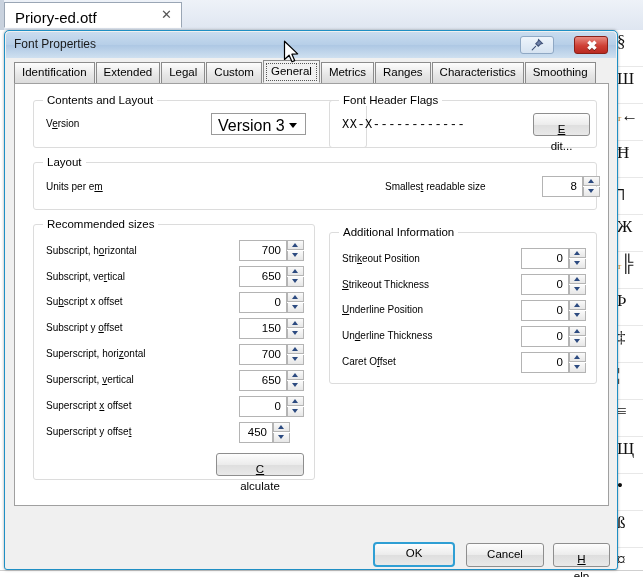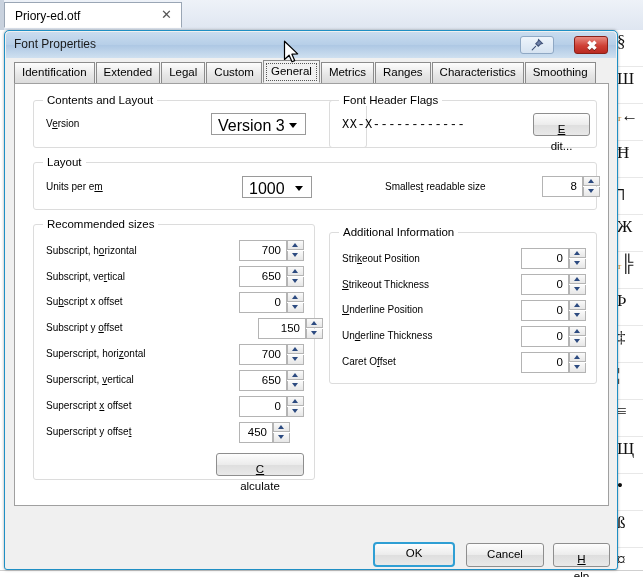--- a/index.html
+++ b/index.html
@@ -24,21 +24,21 @@
   }
   .doc-tab {
     position: absolute; left: 4px; top: 2px; width: 178px; height: 26px;
     background: #ffffff;
     border: 1px solid #9aa6b5;
     border-bottom: 1px solid #ffffff;
     box-sizing: border-box;
   }
   .doc-tab-label {
     position: absolute; left: 10px; top: 6px;
-    font-size: 12px; color: #000;
+    font-size: 15px; color: #000;
     white-space: nowrap;
   }
   .doc-tab-close {
     position: absolute; right: 9px; top: 4px;
     font-size: 13px; color: #555;
     cursor: pointer;
     font-family: "Liberation Sans", sans-serif;
   }
   .bg-left-edge {
     position: absolute; left: 0; top: 0; width: 4px; height: 30px;
@@ -373,24 +373,20 @@
         <div class="group-title">Font Header Flags</div>
         <div class="flags-text" style="left:12px; top:17px;">XX-X------------</div>
         <div class="pbtn" style="left:203px; top:12px; width:57px; height:23px;">
             <span><span></span><u>E</u><span>dit...</span></span>
           </div>
       </div>
 
       <div class="group" style="left:18px; top:78px; width:564px; height:48px;">
         <div class="group-title">Layout</div>
         <div class="field-label" style="left:12px; top:18px;"><span>Units per e</span><u>m</u><span></span></div>
-        <div class="combo" style="left:208px; top:13px; width:70px;">
-          <div class="combo-text">1000</div>
-          <div class="combo-arrow"></div>
-        </div>
         <div class="field-label" style="left:351px; top:18px;"><span>Smalles</span><u>t</u><span> readable size</span></div>
         <div class="spin" style="left:508px; top:13px; width:58px;">
           <div class="spin-box">
               <div class="spin-val">8</div>
             </div>
           <div class="spin-btns">
             <div class="spin-up">
                 <i></i>
               </div>
             <div class="spin-dn">
@@ -442,21 +438,21 @@
               <div class="spin-up">
                 <i></i>
               </div>
               <div class="spin-dn">
                 <i></i>
               </div>
             </div>
         </div>
 
         <div class="field-label" style="left:12px; top:97px;"><span>Subscript y </span><u>o</u><span>ffset</span></div>
-        <div class="spin" style="left:205px; top:93px; width:65px;margin-left:19px;">
+        <div class="spin" style="left:205px; top:93px; width:65px;">
           <div class="spin-box">
               <div class="spin-val">150</div>
             </div>
           <div class="spin-btns">
               <div class="spin-up">
                 <i></i>
               </div>
               <div class="spin-dn">
                 <i></i>
               </div>

